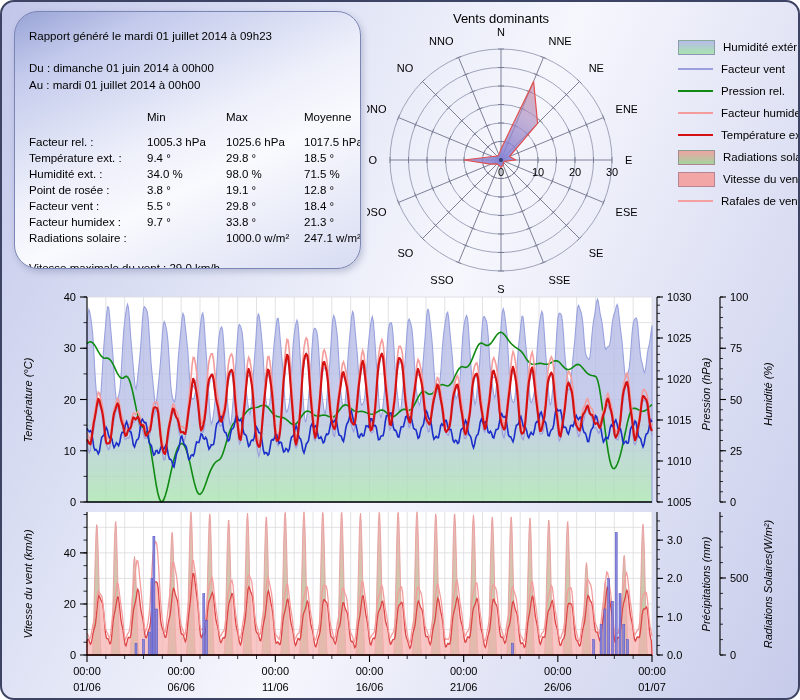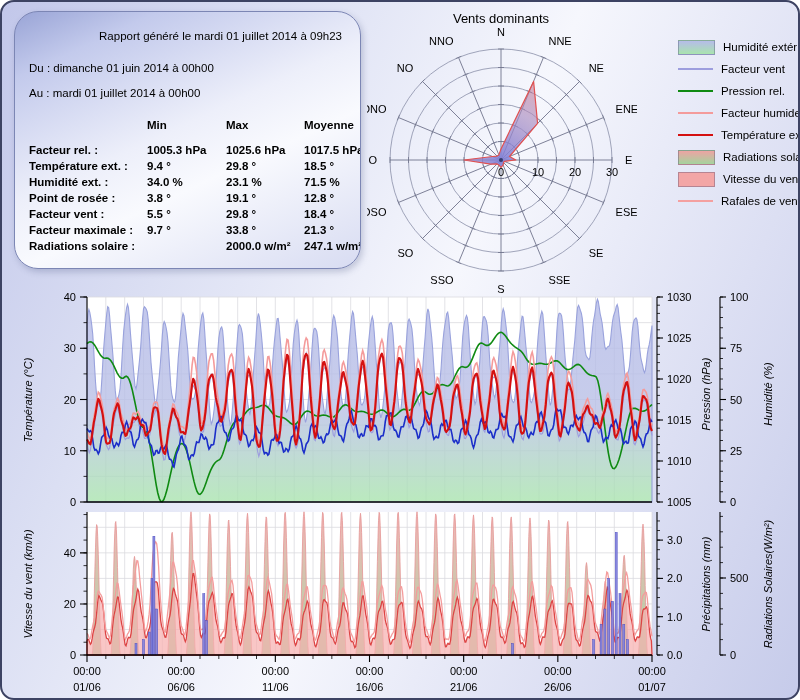--- a/index.html
+++ b/index.html
@@ -9,23 +9,23 @@
     background:linear-gradient(115deg,#c2c7ea 0%,#dbdff3 25%,#f6f7fd 52%,#dcdff3 78%,#c6cbea 100%);
     font-family:"Liberation Sans","DejaVu Sans",sans-serif;color:#000;
   }
   .info-panel{
     position:absolute;left:12px;top:9px;width:347px;height:258px;box-sizing:border-box;
     border:1px solid #7c86b4;border-radius:24px;overflow:hidden;
     padding:10px 0 0 14px;font-size:11.5px;line-height:16px;
     background:linear-gradient(155deg,#99a4d6 0%,#c3caec 16%,#edeffa 46%,#f9fafe 62%,#d8dcf2 100%);
     box-shadow:2px 3px 6px rgba(60,70,120,.25);
   }
-  .panel-title{text-align:right;margin:6px 18px 16px 0;}
-  .panel-line{margin:9px 0;}
-  .stats-grid{display:grid;grid-template-columns:118px 79px 78px 80px;margin:16px 0 14px 0;font-weight:bold;}
+  .panel-title{text-align:left;margin:6px 18px 16px 0;}
+  .panel-line{margin:1px 0;}
+  .stats-grid{display:grid;grid-template-columns:118px 79px 78px 80px;margin:16px 0 14px 0;}
   .stats-grid .hdr{margin-bottom:9px;}
   .legend{position:absolute;left:676px;top:34px;width:118px;}
   .legend-item{display:flex;align-items:center;height:22px;gap:8px;}
   .sw-area{width:35px;height:13px;border:1px solid rgba(70,70,110,.35);flex:0 0 auto;}
   .sw-line{width:35px;height:0;border-top:2px solid;flex:0 0 auto;}
   .legend-label{font-size:11.5px;white-space:nowrap;}
   svg{position:absolute;}
   #rose-svg{left:365px;top:0;}
   #ts-svg{left:0;top:283px;}
   svg text{font-family:"Liberation Sans","DejaVu Sans",sans-serif;}
@@ -47,37 +47,37 @@
         <div>Facteur rel. :</div>
         <div>1005.3 hPa</div>
         <div>1025.6 hPa</div>
         <div>1017.5 hPa</div>
         <div>Température ext. :</div>
         <div>9.4 °</div>
         <div>29.8 °</div>
         <div>18.5 °</div>
         <div>Humidité ext. :</div>
         <div>34.0 %</div>
-        <div>23.1 %</div>
+        <div>98.0 %</div>
         <div>71.5 %</div>
         <div>Point de rosée :</div>
         <div>3.8 °</div>
         <div>19.1 °</div>
         <div>12.8 °</div>
         <div>Facteur vent :</div>
         <div>5.5 °</div>
         <div>29.8 °</div>
         <div>18.4 °</div>
-        <div>Facteur maximale :</div>
+        <div>Facteur humidex :</div>
         <div>9.7 °</div>
         <div>33.8 °</div>
         <div>21.3 °</div>
         <div>Radiations solaire :</div>
         <div></div>
-        <div>2000.0 w/m²</div>
+        <div>1000.0 w/m²</div>
         <div>247.1 w/m²</div>
       </div>
     <div class="panel-line">Vitesse maximale du vent : 29.0 km/h</div>
 
   </div>
 
   <svg id="rose-svg" width="270" height="295" viewBox="365 0 270 295">
       <g>
         <text x="499" y="21" font-size="13" text-anchor="middle" fill="#000">Vents dominants</text>
         <circle cx="499" cy="158" r="18.5" fill="none" stroke="#8a8fa8" stroke-width="0.8"></circle>

